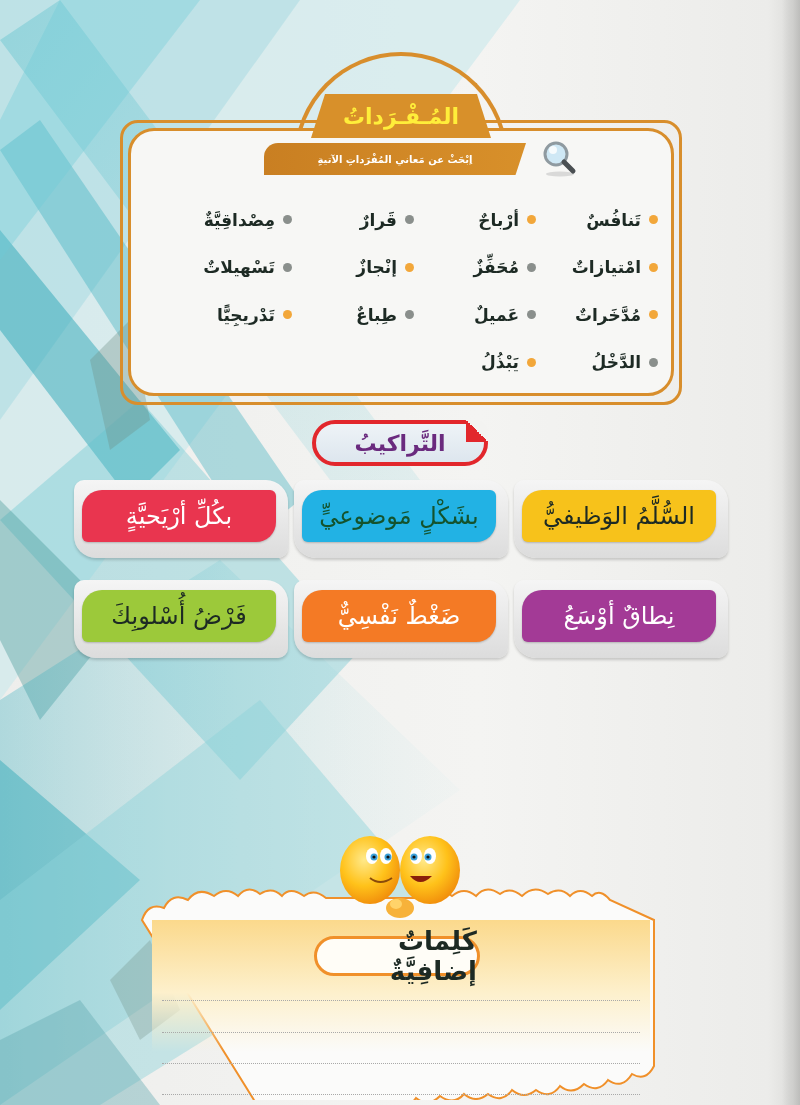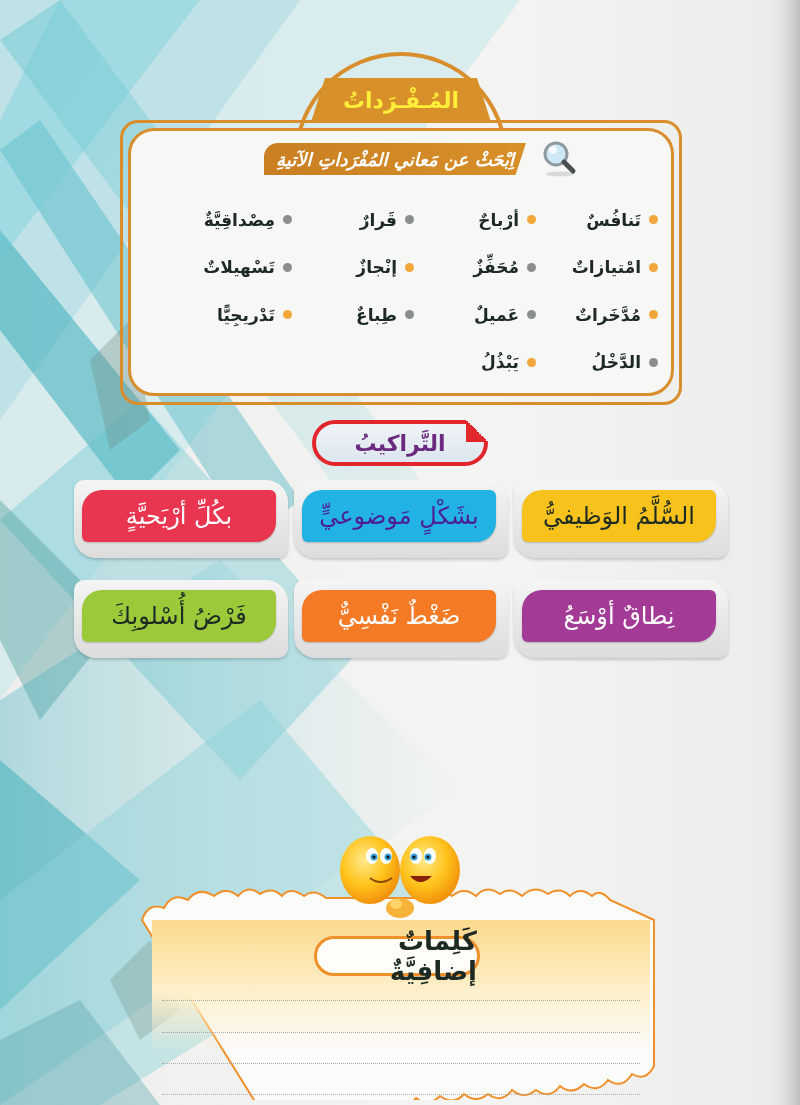--- a/index.html
+++ b/index.html
@@ -22,21 +22,21 @@
   }
 
   
   .vocab-dome {
     position: absolute; left: 294px; top: 52px; width: 214px; height: 140px;
     border: 4px solid #d88e2c; border-bottom: none;
     border-radius: 107px 107px 0 0;
     background: transparent;
   }
   .vocab-title-bar {
-    position: absolute; left: 311px; top: 78px; width: 180px; height: 44px;
+    position: absolute; left: 311px; top: 94px; width: 180px; height: 44px;
     background: #d8902a;
     clip-path: polygon(14px 0, 166px 0, 180px 44px, 0 44px);
     display: flex; align-items: center; justify-content: center;
   }
   .vocab-title {
     color: #ffee3a; font-weight: bold; font-size: 22px;
     direction: rtl;
   }
   .vocab-outer {
     position: absolute; left: 120px; top: 120px; width: 562px; height: 285px;
@@ -49,21 +49,21 @@
     background: #f7f7f5;
   }
   .instruction-bar {
     position: absolute; left: 264px; top: 143px; width: 262px; height: 32px;
     background: linear-gradient(90deg, #c97f22, #d8902a);
     border-radius: 14px 0 0 0;
     clip-path: polygon(0 0, 100% 0, 96% 100%, 0 100%);
     display: flex; align-items: center; justify-content: center;
   }
   .instruction-text {
-    color: #fff; font-weight: bold; font-size: 18px; direction: rtl; font-style: italic;
+    color: #fff; font-weight: bold; font-size: 10px; direction: rtl;
   }
   .magnifier {
     position: absolute; left: 540px; top: 138px; width: 40px; height: 40px;
   }
   .vocab-grid {
     position: absolute; left: 176px; top: 196px; width: 488px; height: 190px;
     display: grid;
     grid-template-columns: repeat(4, 1fr);
     grid-template-rows: repeat(4, 1fr);
     direction: rtl;
@@ -252,21 +252,21 @@
   <section>
     <div class="structures-label">
       <span class="curl"></span>
       <span class="structures-title">التَّراكيبُ</span>
     </div>
 
     <div class="tag-card" style="left:514px;top:480px;">
       <div class="tag-inner" style="background:#f7c21b;color:#1d2a24;">السُّلَّمُ الوَظيفيُّ</div>
     </div>
     <div class="tag-card" style="left:294px;top:480px;">
-      <div class="tag-inner" style="background:#22b2e4;color:#4c1d95;">بشَكْلٍ مَوضوعيٍّ</div>
+      <div class="tag-inner" style="background:#22b2e4;color:#14532d;">بشَكْلٍ مَوضوعيٍّ</div>
     </div>
     <div class="tag-card" style="left:74px;top:480px;">
       <div class="tag-inner" style="background:#e9354f;color:#ffffff;">بكُلِّ أرْيَحيَّةٍ</div>
     </div>
 
     <div class="tag-card" style="left:514px;top:580px;">
       <div class="tag-inner" style="background:#a33a96;color:#ffffff;">نِطاقٌ أوْسَعُ</div>
     </div>
     <div class="tag-card" style="left:294px;top:580px;">
       <div class="tag-inner" style="background:#f47a25;color:#ffffff;">ضَغْطٌ نَفْسِيٌّ</div>

